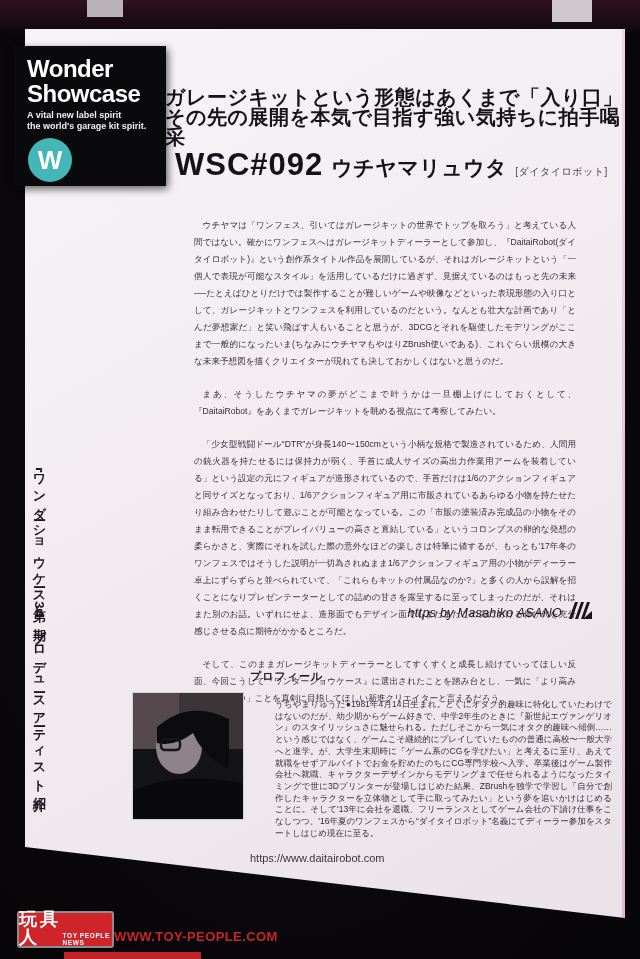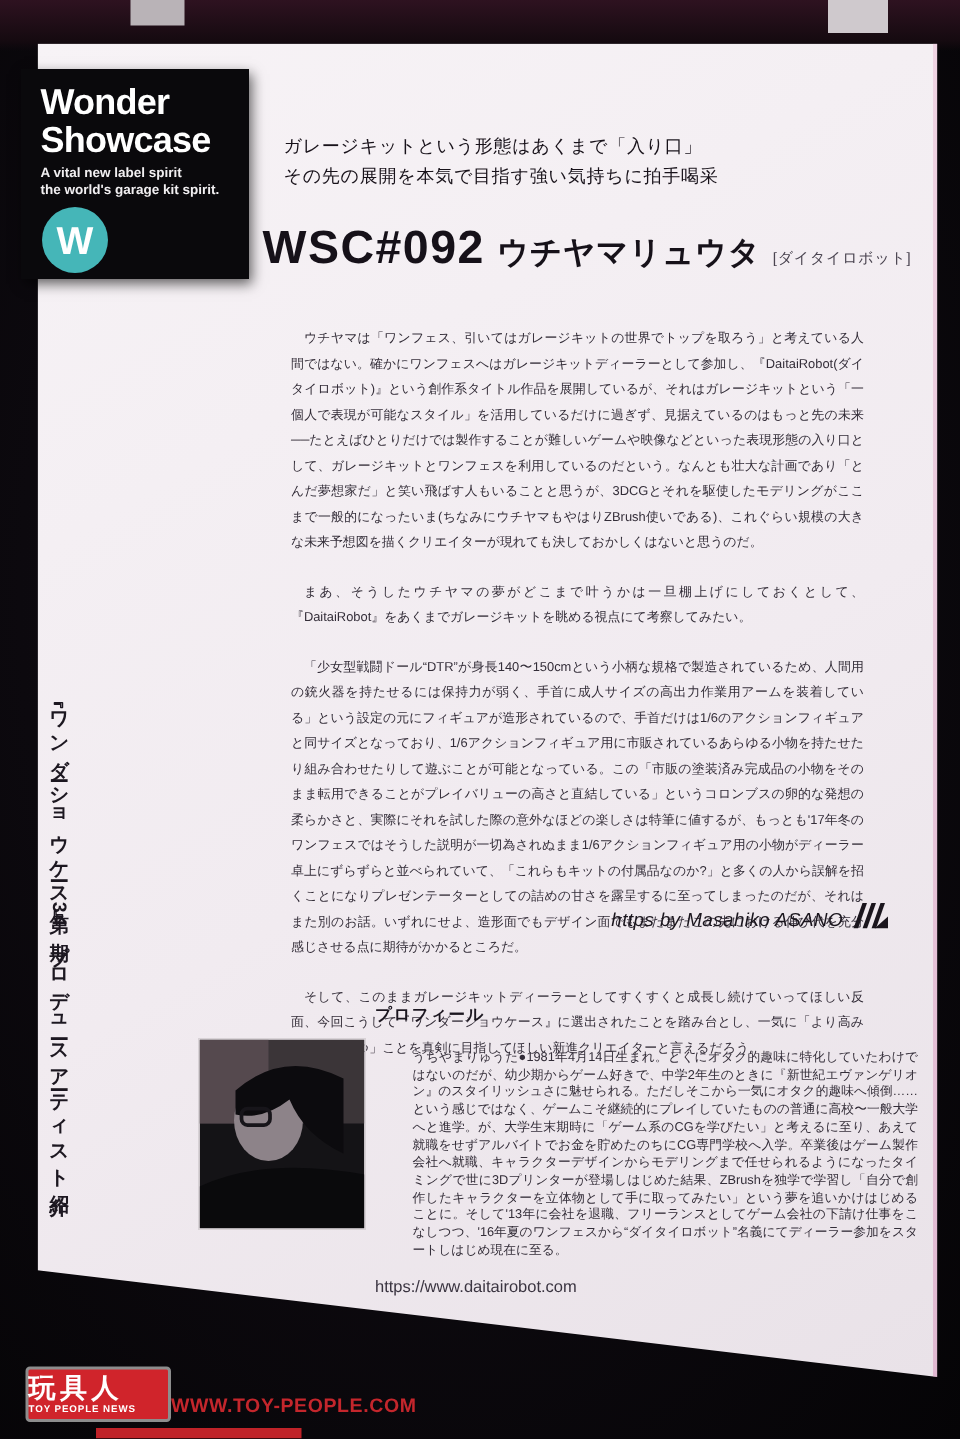--- a/index.html
+++ b/index.html
@@ -16,22 +16,22 @@
   .wall-label.a { left:87px; top:0; width:36px; height:17px; }
   .wall-label.b { left:552px; top:0; width:40px; height:22px; background:#cfc9cd; }
 
   
   .poster { position:absolute; left:25px; top:29px; width:600px; height:889px;
     background:linear-gradient(150deg,#f7f3f6 0%, #f1ebf0 55%, #e9e2e8 100%);
     clip-path:polygon(0 0, 100% 0, 100% 100%, 0 92%); }
   .poster-fringe { position:absolute; right:0; top:0; bottom:0; width:3px;
     background:linear-gradient(180deg,#eab9d3,#d78fba); opacity:.5; }
 
-  .headline { position:absolute; left:164px; top:58px; color:#18121a;
-    font-size:12px; line-height:20px; font-weight:400; letter-spacing:.5px; }
+  .headline { position:absolute; left:140px; top:58px; color:#18121a;
+    font-size:20px; line-height:20px; font-weight:700; letter-spacing:.5px; }
   .title-row { position:absolute; left:150px; top:118px; display:flex; align-items:baseline; gap:8px; color:#161119; }
   .title-num { font-size:31px; font-weight:700; letter-spacing:1px; }
   .title-name { font-size:21px; font-weight:700; letter-spacing:.5px; }
   .title-brand { font-size:10px; color:#4a4450; letter-spacing:.5px; }
 
   .body-text { position:absolute; left:153px; top:172px; width:414px; }
   .body-text p { margin:16px; text-indent:1em; font-size:8.6px; line-height:17px;
     text-align:justify; color:#332d38; }
 
   .credit-row { position:absolute; right:33px; top:573px; display:flex; align-items:center; gap:6px; }
@@ -54,21 +54,21 @@
     box-shadow:2px 3px 8px rgba(0,0,0,.6); }
   .ws-title { font-size:24px; line-height:25px; font-weight:700; color:#ffffff; letter-spacing:-.5px; }
   .ws-tag { margin-top:4px; font-size:9px; line-height:10.5px; font-weight:700; color:#f1eff1; }
   .ws-circle { margin-top:7px; margin-left:1px; width:44px; height:44px; border-radius:50%;
     display:flex; align-items:center; justify-content:center; }
   .ws-w { font-size:26px; font-weight:800; color:#ffffff; line-height:1; }
 
   
   .wm-box { position:absolute; left:17px; top:911px; width:93px; height:33px;
     background:#d0242b; border:2px solid #8d8d8d; border-radius:3px;
-    display:flex; flex-direction:column; align-items:flex-start; justify-content:center; z-index:5; }
+    display:flex; align-items:flex-end; justify-content:center; z-index:5; }
   .wm-main { font-size:18px; font-weight:700; color:#ffffff; letter-spacing:3px; line-height:1; }
   .wm-sub { font-size:6.5px; font-weight:700; color:#ffffff; letter-spacing:.6px; margin-top:2px; }
   .wm-url { position:absolute; left:114px; top:929px; z-index:5;
     font-size:13px; font-weight:800; color:#c4262c; letter-spacing:.4px; }
   .bottom-strip { position:absolute; left:64px; top:952px; width:137px; height:7px; background:#c02228; z-index:4; }
 </style>
 </head>
 <body>
 
 <div class="stage">

